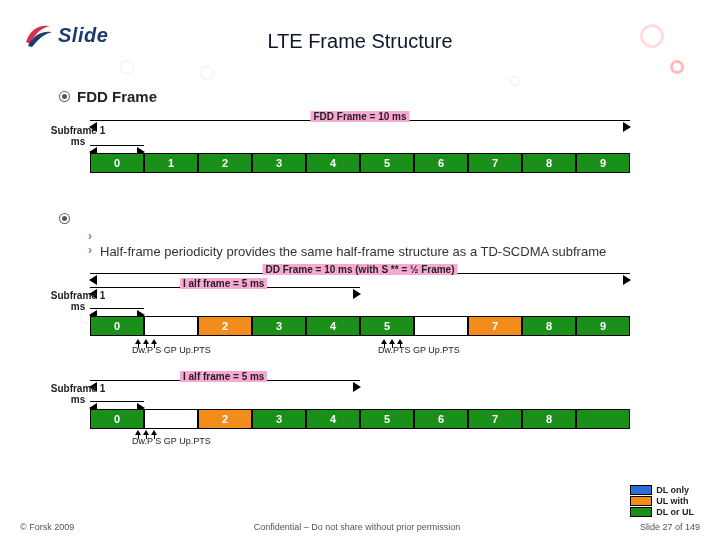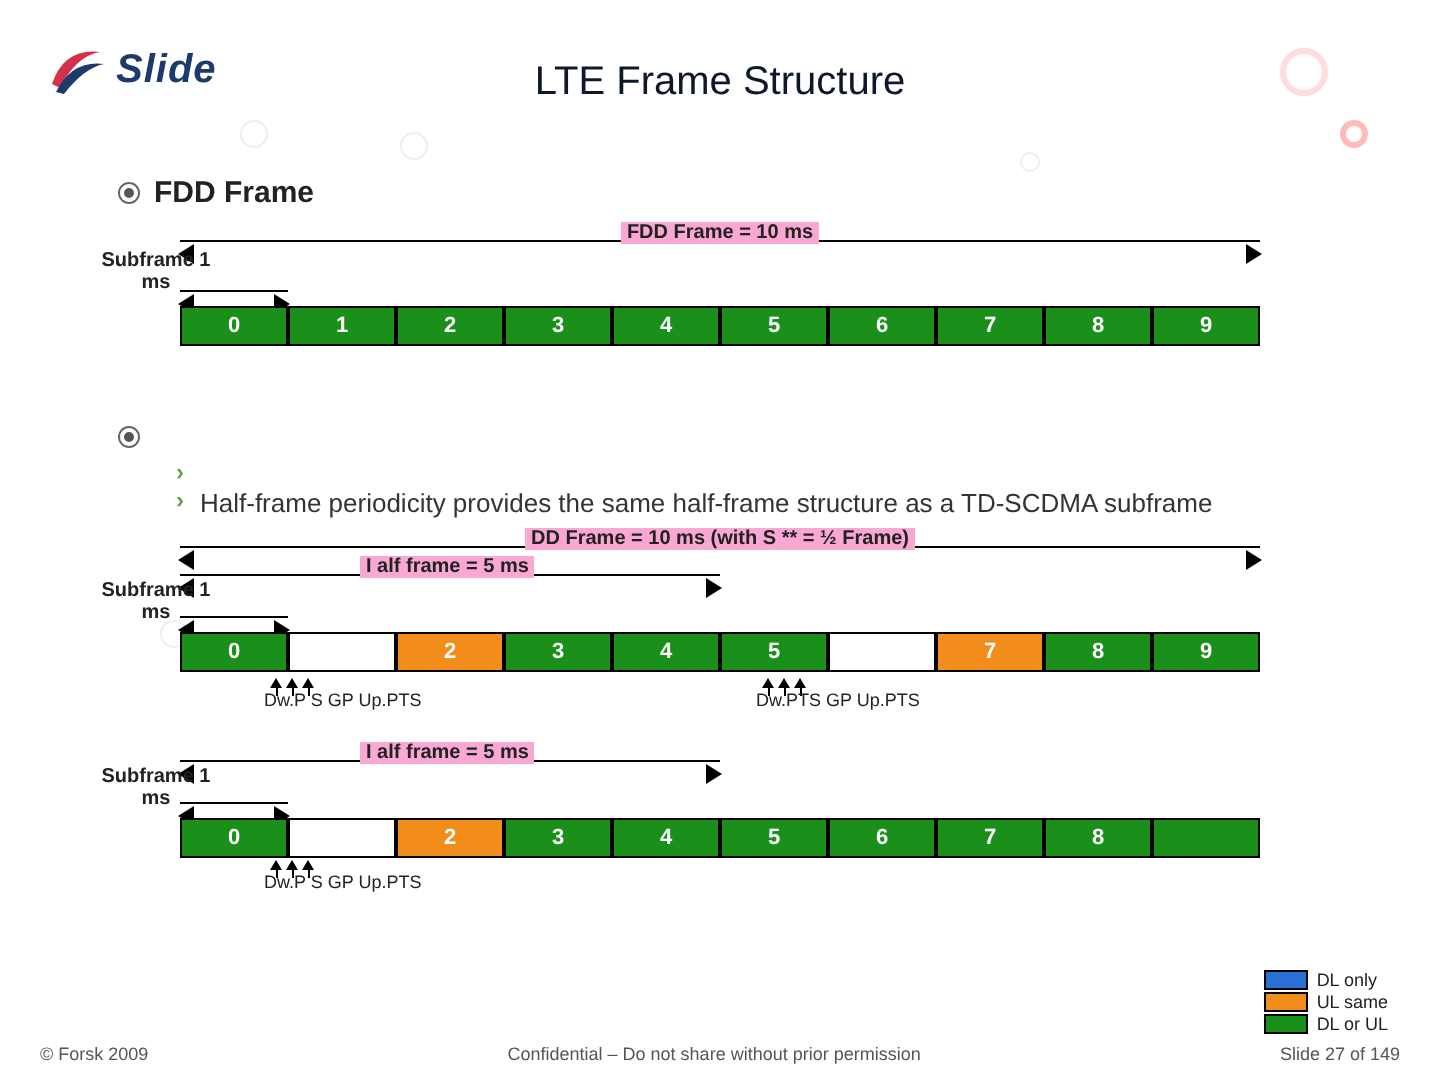--- a/index.html
+++ b/index.html
@@ -38,21 +38,21 @@
   .g { background:#1a8f1a;}
   .o { background:#f28c1a;}
   .bxrow { position:relative; }
   .sflbl { position:absolute; font:bold 10px Arial; }
   .dwpts { display:flex; gap:2px; font:9px Arial; margin-top:2px;align-items:center;}
   .dwpts span { font:9px Arial;}
   .dwarrow { width:6px;height:10px; position:relative;}
   .dwarrow::after{content:"";position:absolute;left:2px;top:0;width:1px;height:7px;background:#000;}
   .dwarrow::before{content:"";position:absolute;left:-1px;top:-2px;width:0;height:0;border-left:3px solid transparent;border-right:3px solid transparent;border-bottom:5px solid #000;}
   .legend { position:absolute; right:26px; bottom:22px; font:9px Arial;}
-  .legend-row { display:flex; align-items:center; gap:4px; margin:1px 0;}
+  .legend-row { display:flex; align-items:center; gap:4px; margin:1px 0;font-weight:bold;}
   .sw { width:22px; height:10px; border:1px solid #000;}
   .footer { position:absolute; bottom:8px; left:0; width:100%; display:flex; justify-content:space-between; padding:0 20px; font:9px Arial; color:#555;}
 </style>
 </head>
 <body>
 
 <div class="bg-rings">
   <div class="ring" style="left:120px;top:60px;width:14px;height:14px"></div>
   <div class="ring" style="left:200px;top:66px;width:14px;height:14px"></div>
   <div class="ring" style="left:80px;top:310px;width:14px;height:14px"></div>
@@ -203,21 +203,21 @@
   </div>
 </div>
 
 <div class="legend">
   <div class="legend-row">
       <span class="sw" style="background:#2a6fd6"></span>
       <span>DL only</span>
     </div>
   <div class="legend-row">
       <span class="sw" style="background:#f28c1a"></span>
-      <span>UL same</span>
+      <span>UL with</span>
     </div>
   <div class="legend-row">
       <span class="sw" style="background:#1a8f1a"></span>
       <span>DL or UL</span>
     </div>
 </div>
 
 <div class="footer">
   <span>© Forsk 2009</span>
   <span>Confidential – Do not share without prior permission</span>

